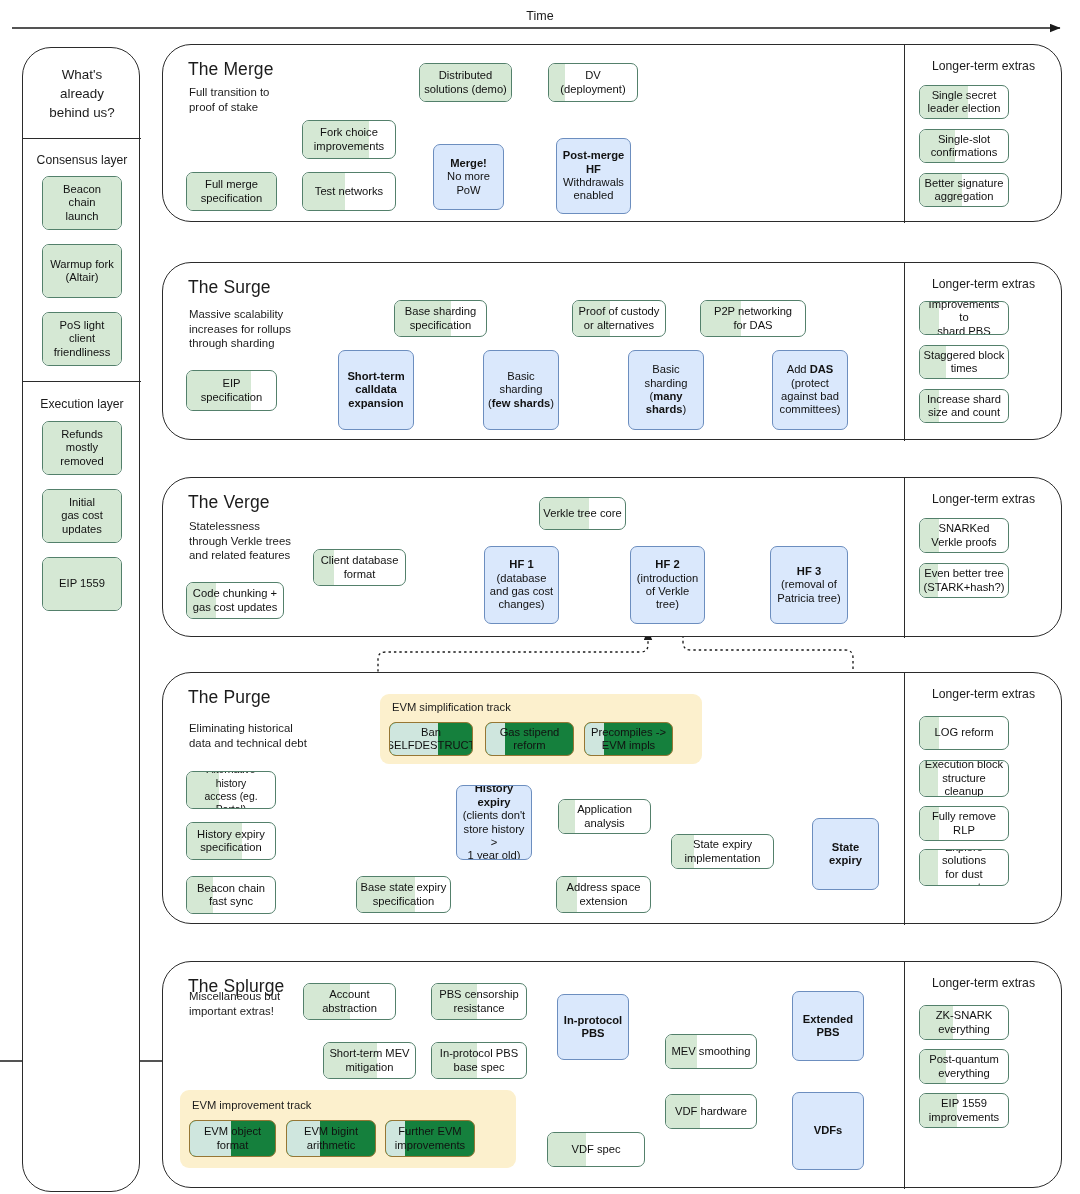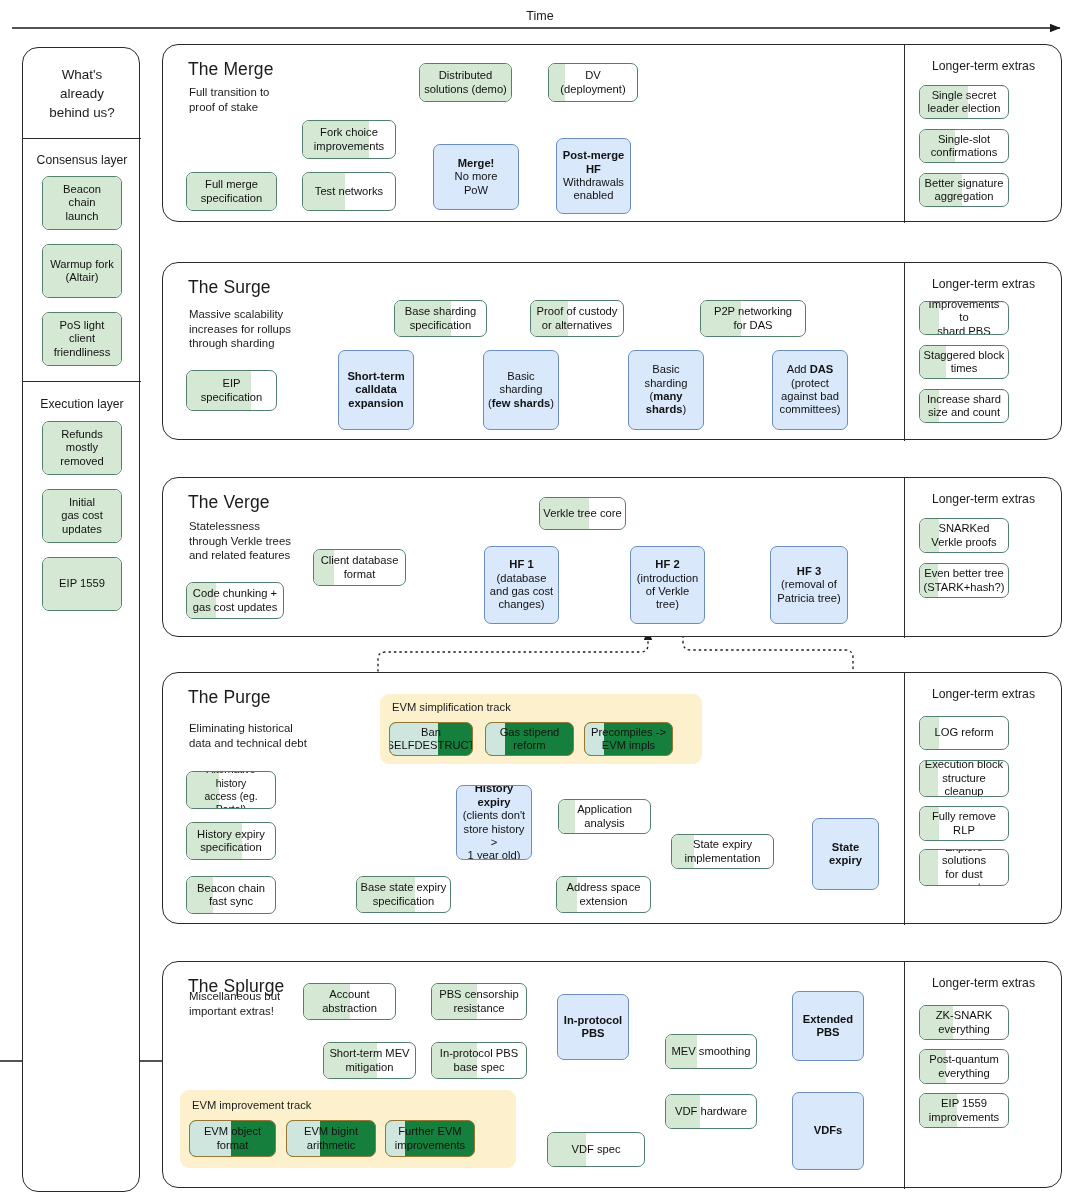--- a/index.html
+++ b/index.html
@@ -31,21 +31,21 @@
     width: 1080px;
     text-align: center;
     font-size: 12.5px;
     color: #1b1b1b;
   }
 
   
   .panel {
     position: absolute;
     border: 1.4px solid #2b2b2b;
-    border-radius: 16px;
+    border-radius: 29px;
     background: #fff;
   }
   .panel-title {
     position: absolute;
     font-size: 17.5px;
     color: #1b1b1b;
     letter-spacing: .1px;
     white-space: nowrap;
   }
   .panel-sub {
@@ -262,41 +262,41 @@
 
   <div class="node task" style="left:419px;top:63px;width:93px;height:39px;--fill:100%;"><span class="lbl">Distributed
 solutions (demo)</span></div>
   <div class="node task" style="left:548px;top:63px;width:90px;height:39px;--fill:18%;"><span class="lbl">DV
 (deployment)</span></div>
   <div class="node task" style="left:302px;top:120px;width:94px;height:39px;--fill:72%;"><span class="lbl">Fork choice
 improvements</span></div>
   <div class="node task" style="left:186px;top:172px;width:91px;height:39px;--fill:100%;"><span class="lbl">Full merge
 specification</span></div>
   <div class="node task" style="left:302px;top:172px;width:94px;height:39px;--fill:46%;"><span class="lbl">Test networks</span></div>
-  <div class="node milestone" style="left:433px;top:144px;width:86px;height:66px;"><span class="lbl"><b>Merge!</b><br>No more<br>PoW</span></div>
+  <div class="node milestone" style="left:433px;top:144px;width:71px;height:66px;"><span class="lbl"><b>Merge!</b><br>No more<br>PoW</span></div>
   <div class="node milestone" style="left:556px;top:138px;width:75px;height:76px;"><span class="lbl"><b>Post-merge<br>HF</b><br>Withdrawals<br>enabled</span></div>
 
   <div class="node task" style="left:919px;top:85px;width:90px;height:34px;--fill:55%;"><span class="lbl">Single secret
 leader election</span></div>
   <div class="node task" style="left:919px;top:129px;width:90px;height:34px;--fill:40%;"><span class="lbl">Single-slot
 confirmations</span></div>
   <div class="node task" style="left:919px;top:173px;width:90px;height:34px;--fill:48%;"><span class="lbl">Better signature
 aggregation</span></div>
 
   <div class="panel" id="p-surge" style="left:162px;top:262px;width:900px;height:178px;">
     <div class="panel-title" style="left:25px;top:14px;">The Surge</div>
     <div class="panel-sub" style="left:26px;top:44px;">Massive scalability
 increases for rollups
 through sharding</div>
     <div class="extras-divider" style="left:741px;top:0;height:178px;"></div>
     <div class="extras-title" style="left:741px;top:14px;width:159px;">Longer-term extras</div>
   </div>
   <div class="node task" style="left:394px;top:300px;width:93px;height:37px;--fill:62%;"><span class="lbl">Base sharding
 specification</span></div>
-  <div class="node task" style="left:530px;top:300px;width:94px;height:37px;--fill:40%;"><span class="lbl">Proof of custody
+  <div class="node task" style="left:572px;top:300px;width:94px;height:37px;--fill:40%;"><span class="lbl">Proof of custody
 or alternatives</span></div>
   <div class="node task" style="left:700px;top:300px;width:106px;height:37px;--fill:38%;"><span class="lbl">P2P networking
 for DAS</span></div>
   <div class="node task" style="left:186px;top:370px;width:91px;height:41px;--fill:72%;"><span class="lbl">EIP
 specification</span></div>
   <div class="node milestone" style="left:338px;top:350px;width:76px;height:80px;"><span class="lbl"><b>Short-term<br>calldata<br>expansion</b></span></div>
   <div class="node milestone" style="left:483px;top:350px;width:76px;height:80px;"><span class="lbl">Basic<br>sharding<br>(<b>few shards</b>)</span></div>
   <div class="node milestone" style="left:628px;top:350px;width:76px;height:80px;"><span class="lbl">Basic<br>sharding<br>(<b>many<br>shards</b>)</span></div>
   <div class="node milestone" style="left:772px;top:350px;width:76px;height:80px;"><span class="lbl">Add <b>DAS</b><br>(protect<br>against bad<br>committees)</span></div>
   <div class="node task" style="left:919px;top:301px;width:90px;height:34px;--fill:22%;"><span class="lbl">Improvements to

